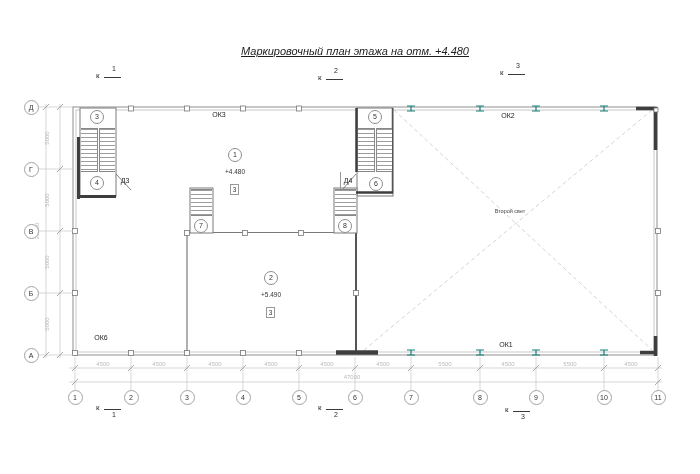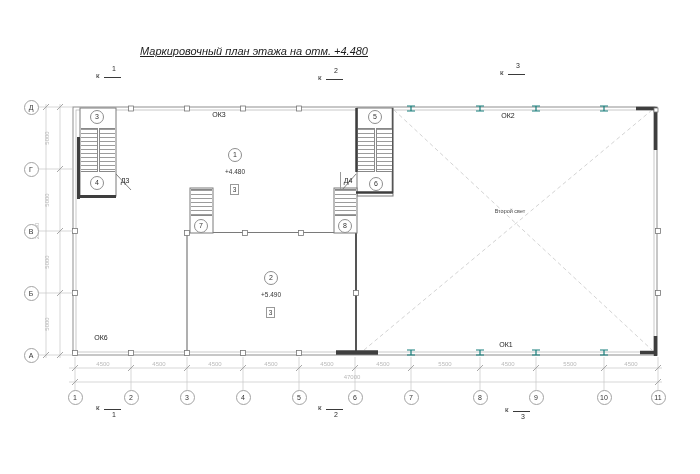--- a/index.html
+++ b/index.html
@@ -1,20 +1,20 @@
 <!DOCTYPE html>
 <html><head>
 <meta charset="utf-8">
 <style>
   html,body{margin:0;padding:0;background:#fff;}
   #canvas{position:relative;width:700px;height:474px;background:#fff;overflow:hidden;
           font-family:"Liberation Sans",sans-serif;}
   .lbl{position:absolute;color:#222;white-space:nowrap;}
   .title{font-size:11px;font-style:italic;text-decoration:underline;color:#1d1d1d;
-         width:430px;text-align:left;}
+         width:430px;text-align:center;}
   .ok{font-size:7px;width:30px;text-align:center;color:#1d1d1d;}
   .dimtxt{font-size:6px;color:#b9b9b9;width:34px;text-align:center;}
   .dimrot{font-size:6px;color:#b9b9b9;width:30px;height:8px;text-align:center;
           transform:rotate(-90deg);}
   .circ{position:absolute;width:15px;height:15px;border:1px solid #a3a3a3;border-radius:50%;
         box-sizing:border-box;font-size:7px;line-height:13px;text-align:center;color:#333;
         background:#fff;}
   .circ-sm{position:absolute;width:14px;height:14px;border:1px solid #8e8e8e;border-radius:50%;
         box-sizing:border-box;font-size:7px;line-height:12px;text-align:center;color:#333;
         background:#fff;}

